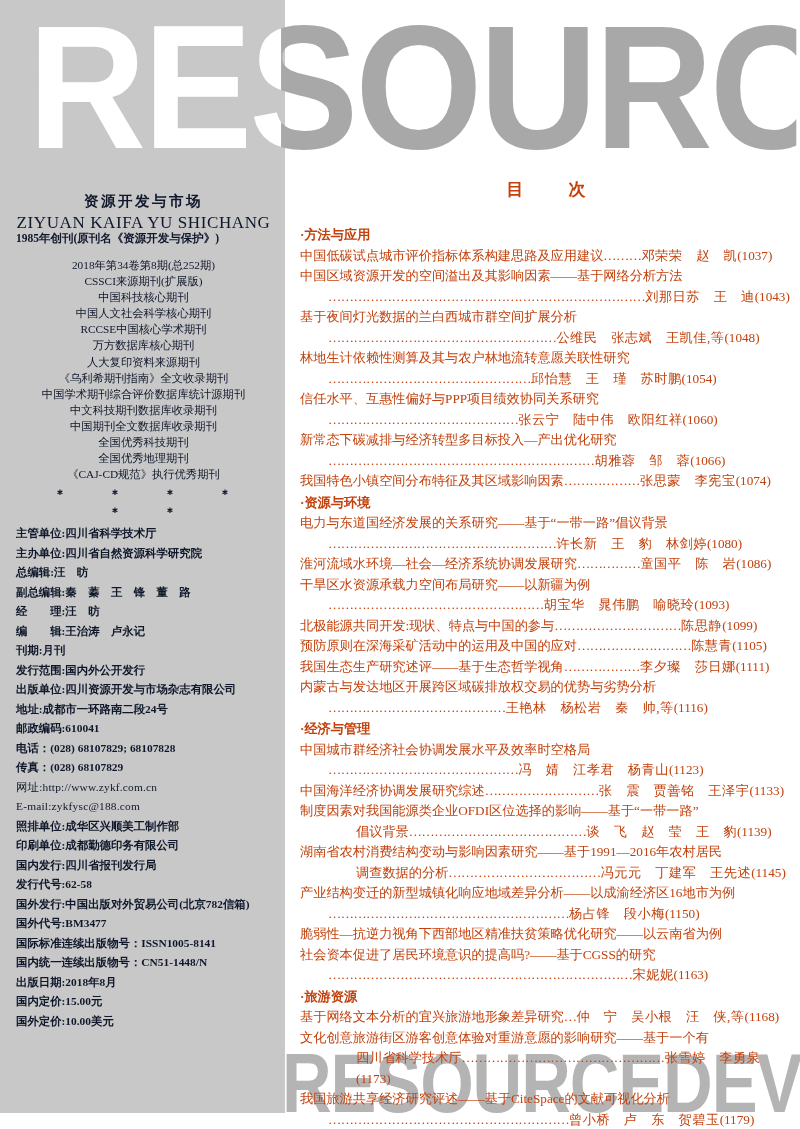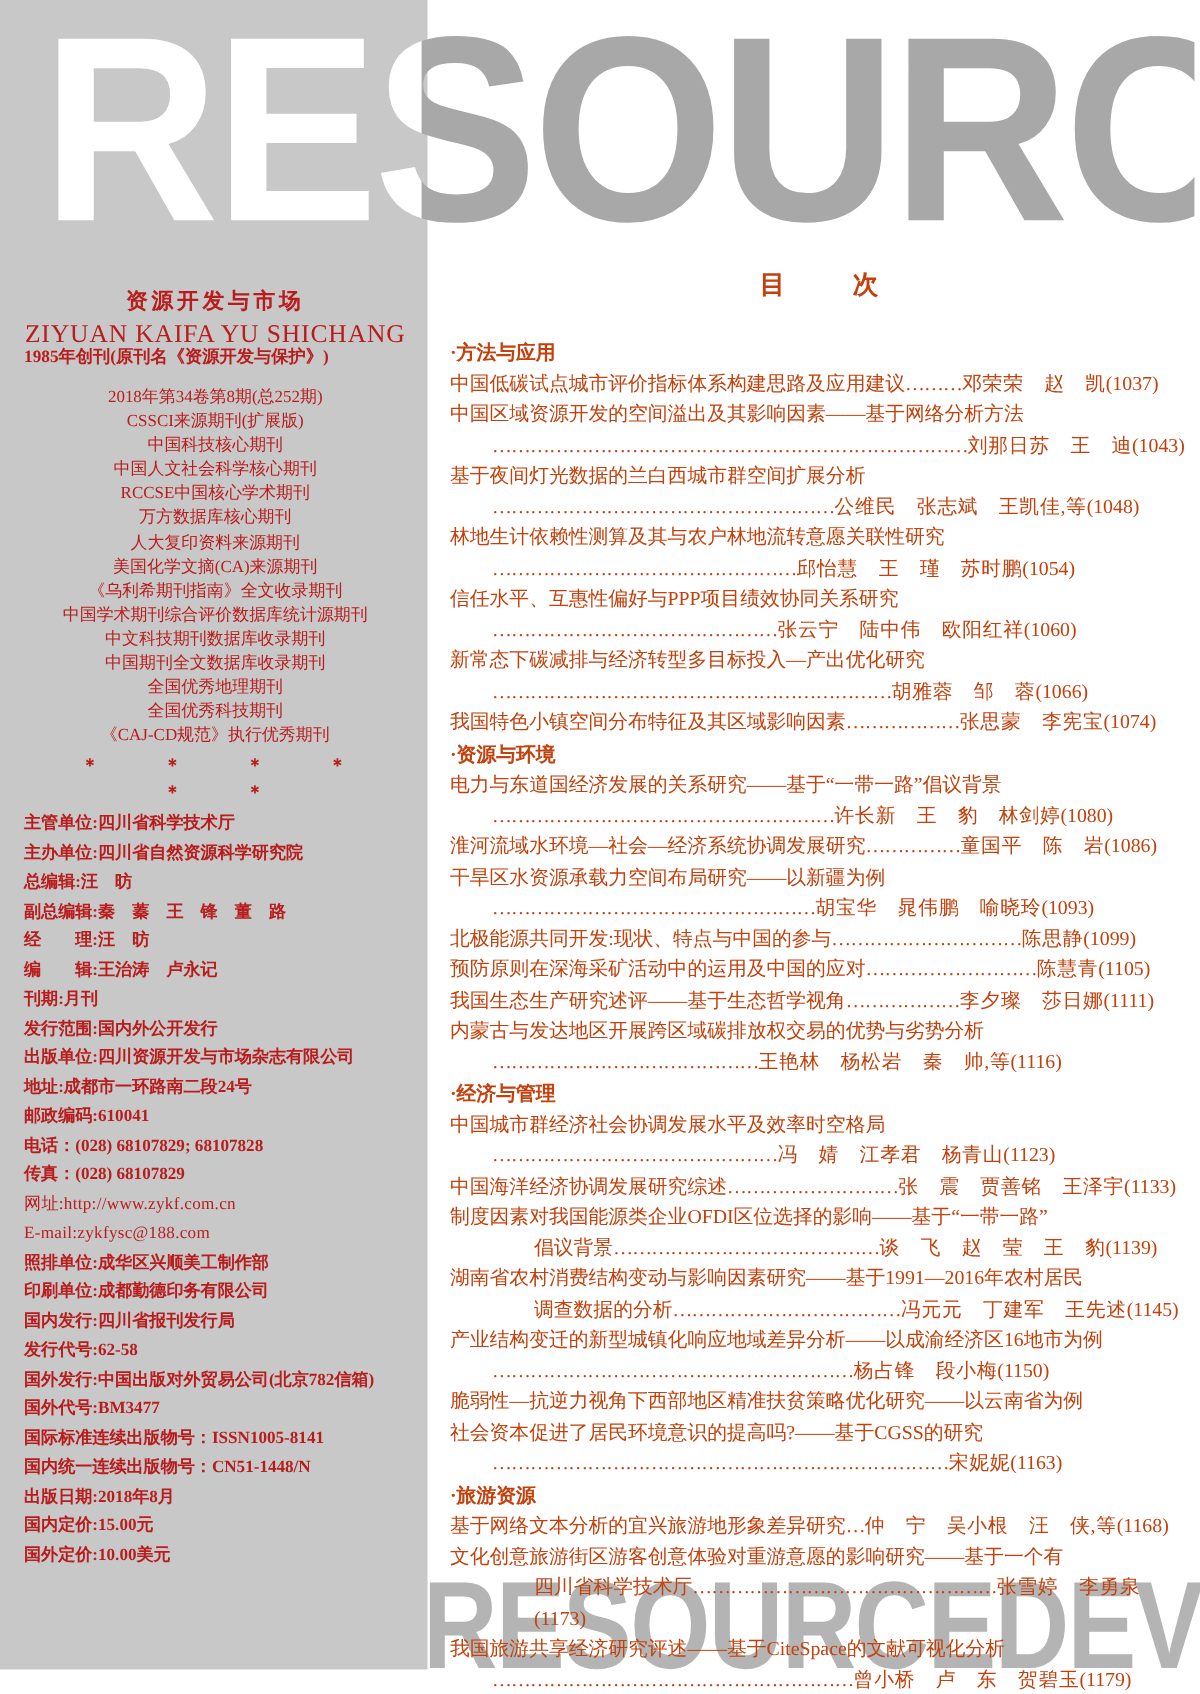--- a/index.html
+++ b/index.html
@@ -82,21 +82,21 @@
     transform: scaleY(1.12) scaleX(0.93);
     transform-origin: left top;
   }
 
   
   .left-col {
     position: absolute;
     left: 0; top: 192px;
     width: 285px;
     z-index: 5;
-    color: #b91c1c;
+    color: #0f172a;
     padding: 0 14px 0 16px;
   }
   .jtitle-cn {
     text-align: center;
     font-size: 14.5px;
     font-weight: 700;
     letter-spacing: 2.5px;
     line-height: 18px;
     margin-bottom: 5px;
   }
@@ -197,27 +197,26 @@
     <div class="jtitle-py">ZIYUAN KAIFA YU SHICHANG</div>
     <div class="founded">1985年创刊(原刊名《资源开发与保护》)</div>
     <ul class="cred-list">
         <li>2018年第34卷第8期(总252期)</li>
         <li>CSSCI来源期刊(扩展版)</li>
         <li>中国科技核心期刊</li>
         <li>中国人文社会科学核心期刊</li>
         <li>RCCSE中国核心学术期刊</li>
         <li>万方数据库核心期刊</li>
         <li>人大复印资料来源期刊</li>
-        <li>美国化学文摘(CA)来源期刊</li>
         <li>《乌利希期刊指南》全文收录期刊</li>
         <li>中国学术期刊综合评价数据库统计源期刊</li>
         <li>中文科技期刊数据库收录期刊</li>
         <li>中国期刊全文数据库收录期刊</li>
+        <li>全国优秀科技期刊</li>
         <li>全国优秀地理期刊</li>
-        <li>全国优秀科技期刊</li>
         <li>《CAJ-CD规范》执行优秀期刊</li>
       </ul>
     <div class="stars">＊ ＊ ＊ ＊ ＊ ＊</div>
     <ul class="info-list">
         <li>主管单位:四川省科学技术厅</li>
         <li>主办单位:四川省自然资源科学研究院</li>
         <li>总编辑:汪　昉</li>
         <li>副总编辑:秦　蓁　王　锋　董　路</li>
         <li>经　　理:汪　昉</li>
         <li>编　　辑:王治涛　卢永记</li>

